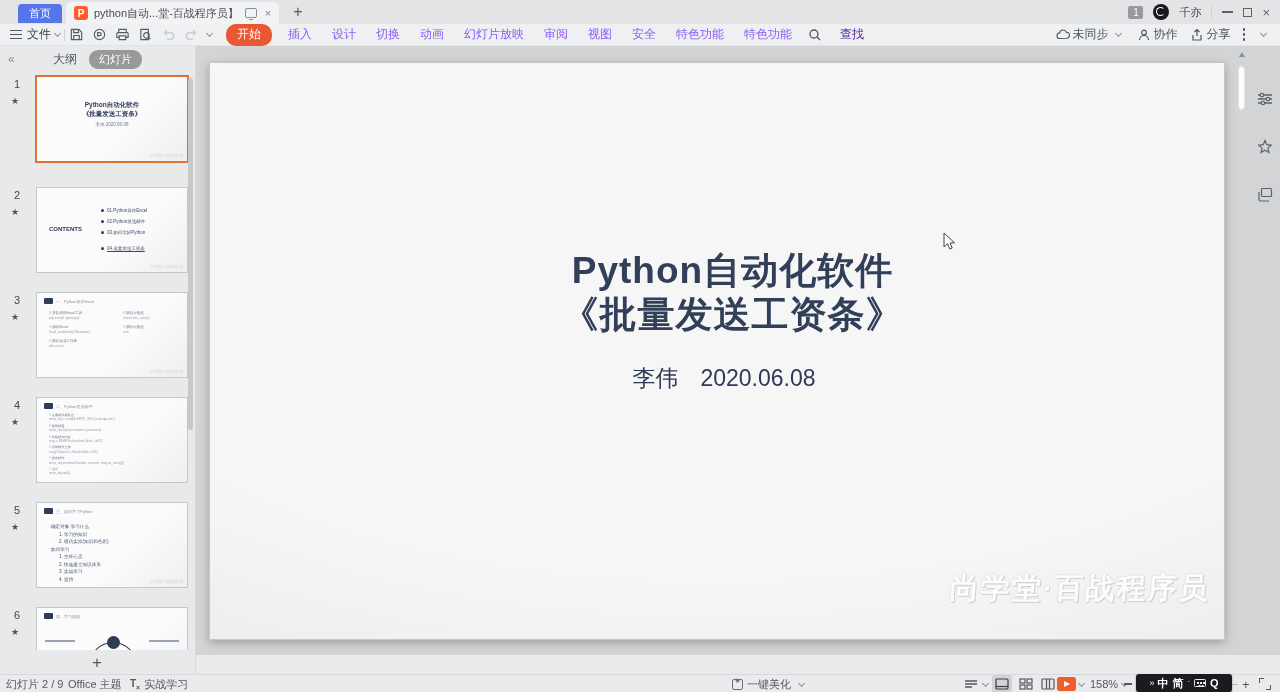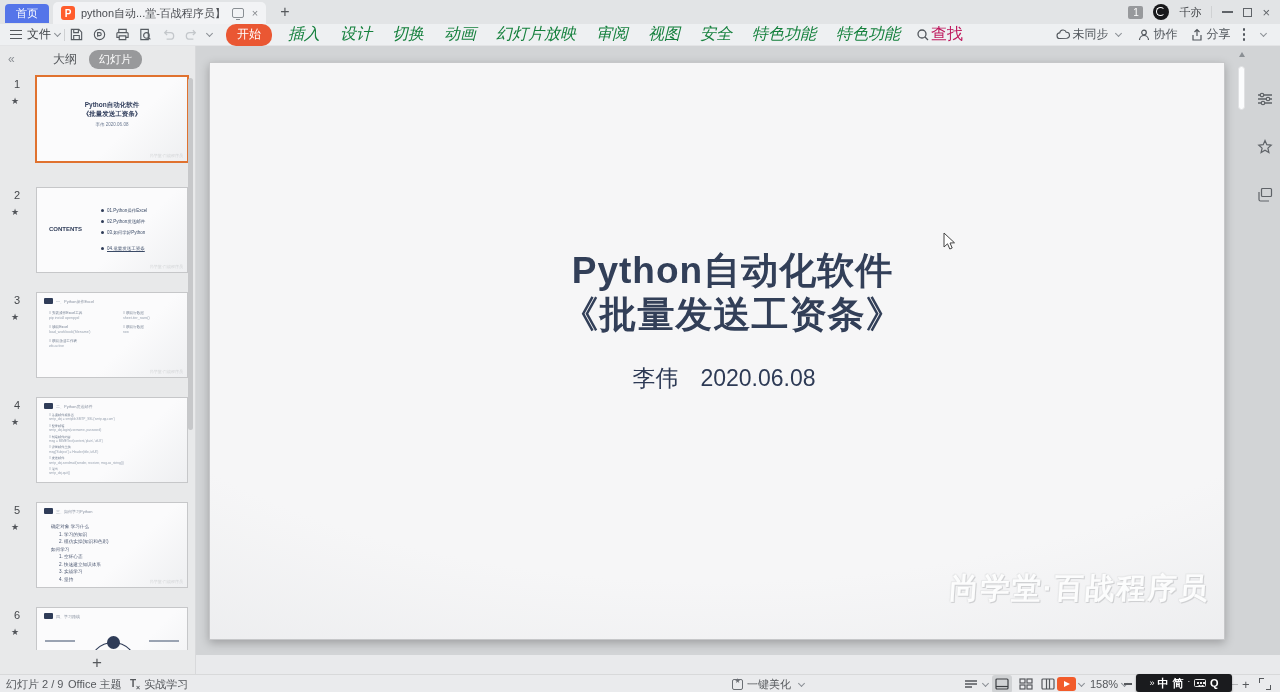--- a/index.html
+++ b/index.html
@@ -2,21 +2,21 @@
 <html><head>
 <meta charset="utf-8">
 <style>
   * { margin:0; padding:0; box-sizing:border-box; }
   html,body { width:1280px; height:692px; overflow:hidden; }
   body { font-family:"Liberation Sans","DejaVu Sans",sans-serif; background:#e9eaec; position:relative; }
   .app { position:absolute; inset:0; }
 
   
   .tabbar { position:absolute; left:0; top:0; right:0; height:24px; background:#e2e4e6; display:flex; align-items:center; }
-  .home-tab { margin-left:5px; width:44px; height:19px; margin-top:3px; background:#5575e9; color:#fff; font-size:11px; display:flex; align-items:center; justify-content:center; border-radius:4px 4px 0 0; }
+  .home-tab { margin-left:18px; width:44px; height:19px; margin-top:3px; background:#5575e9; color:#fff; font-size:11px; display:flex; align-items:center; justify-content:center; border-radius:4px 4px 0 0; }
   .doc-tab { margin-left:4px; margin-top:2px; height:22px; background:#f2f3f5; border-radius:5px 5px 0 0; display:flex; align-items:center; padding:0 8px; gap:6px; }
   .plogo { width:14px; height:14px; background:#ff5d2d; color:#fff; border-radius:3px; font-size:10px; font-weight:bold; display:flex; align-items:center; justify-content:center; }
   .doc-title { font-size:11px; color:#4a4d52; }
   .mon-icon { width:12px; height:10px; border:1px solid #8a8f94; border-radius:2px; position:relative; }
   .mon-icon::after { content:""; position:absolute; left:3px; right:3px; bottom:-3px; height:1px; background:#8a8f94; }
   .tab-close { font-size:11px; color:#84878c; margin-left:2px; }
   .newtab { font-size:16px; color:#55585c; margin-left:14px; line-height:1; }
   .tab-right { margin-left:auto; display:flex; align-items:center; gap:10px; padding-right:10px; }
   .badge1 { width:15px; height:13px; background:#97999c; border-radius:2px; color:#fff; font-size:10px; display:flex; align-items:center; justify-content:center; }
   .avatar { width:16px; height:16px; border-radius:50%; background:#17181b; position:relative; }
@@ -30,22 +30,22 @@
   
   .toolbar { position:absolute; left:0; top:24px; right:0; height:22px; background:#eef0f2; display:flex; align-items:center; border-bottom:1px solid #e3e4e6; }
   .burger { width:12px; height:9px; border-top:1.4px solid #55585c; border-bottom:1.4px solid #55585c; position:relative; margin-left:10px; }
   .burger::after { content:""; position:absolute; left:0; right:0; top:2.8px; height:1.4px; background:#55585c; }
   .file-lbl { font-size:12px; color:#3f4347; margin-left:5px; }
   .chev { width:5px; height:5px; border-right:1px solid currentColor; border-bottom:1px solid currentColor; transform:rotate(45deg); display:inline-block; color:#8a8f94; margin:0 4px 2px 4px; }
   .tool-ic { width:15px; height:15px; margin:0 4px; color:#565b61; }
   .tool-ic.dis { color:#c3c7cb; }
   .tool-ic svg { width:100%; height:100%; display:block; }
   .start-pill { margin:0 6px 0 10px; background:#ea5733; color:#fff; font-size:12px; padding:2.5px 11px; border-radius:10px; }
-  .mi { font-size:16px; color:#15803d; padding:0 10px;font-style:italic; }
-  .find-wrap { display:flex; align-items:center; gap:1px; margin-left:6px; color:#be185d; font-size:16px; }
+  .mi { font-size:12px; color:#8b5cf6; padding:0 10px; }
+  .find-wrap { display:flex; align-items:center; gap:18px; margin-left:6px; color:#4c1d95; font-size:12px; }
   .tb-right { margin-left:auto; display:flex; align-items:center; gap:4px; padding-right:10px; color:#51565c; font-size:12px; }
   .tb-right .grp { display:flex; align-items:center; gap:3px; margin-left:8px; }
   .sicon { width:14px; height:14px; color:#51565c; }
   .sicon svg { width:100%; height:100%; display:block; }
   .vdots { width:2.5px; height:2.5px; border-radius:50%; background:#51565c; box-shadow:0 -5px 0 #51565c, 0 5px 0 #51565c; margin:0 8px; }
 
   
   .sidebar { position:absolute; left:0; top:46px; width:196px; height:628px; background:#e8e9ea; border-right:1px solid #d8d9db; }
   .sb-head { position:relative; height:26px; display:flex; align-items:center; justify-content:center; gap:12px; }
   .sb-collapse { position:absolute; left:8px; color:#8b8f94; font-size:12px; }

